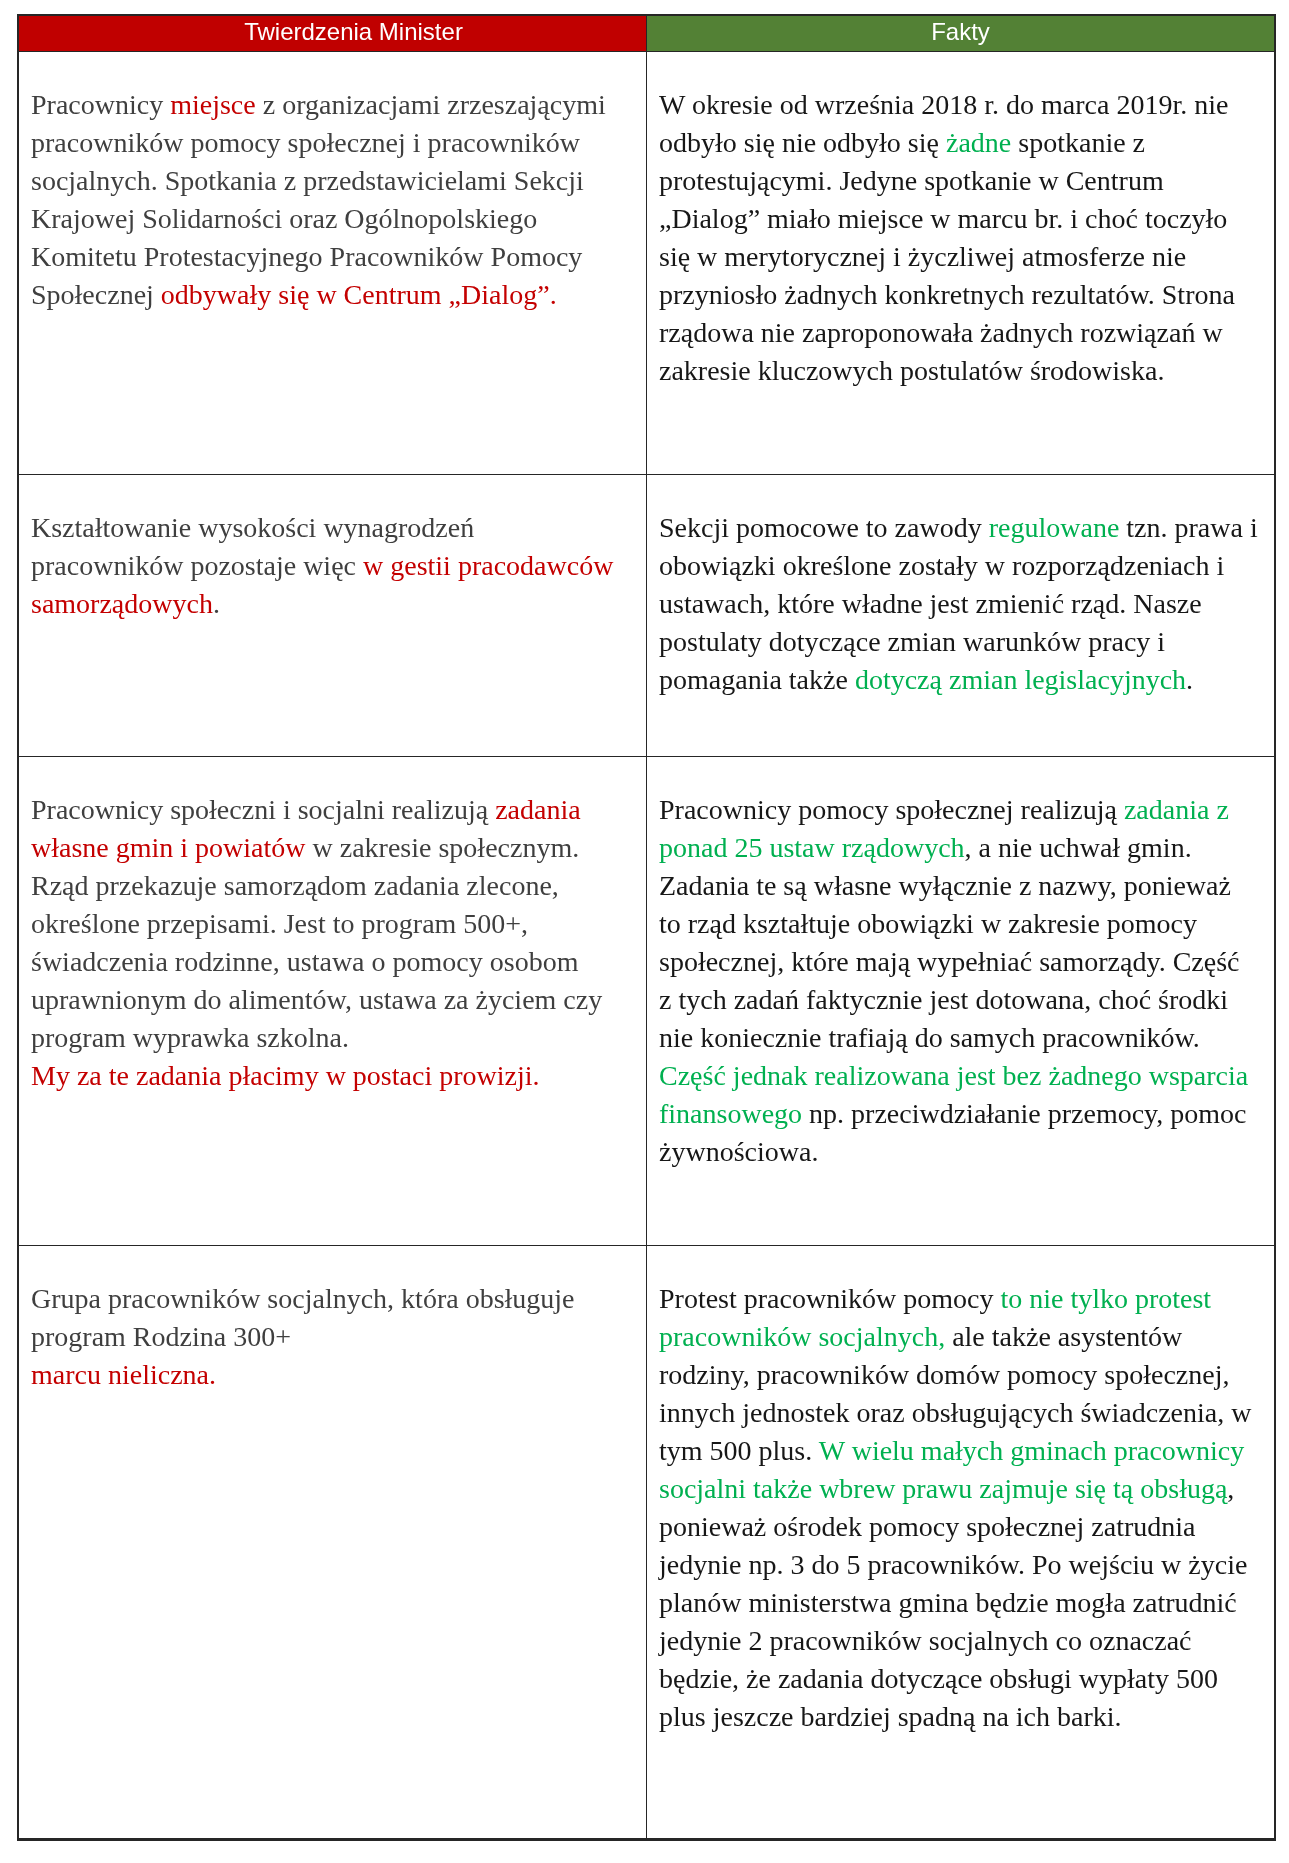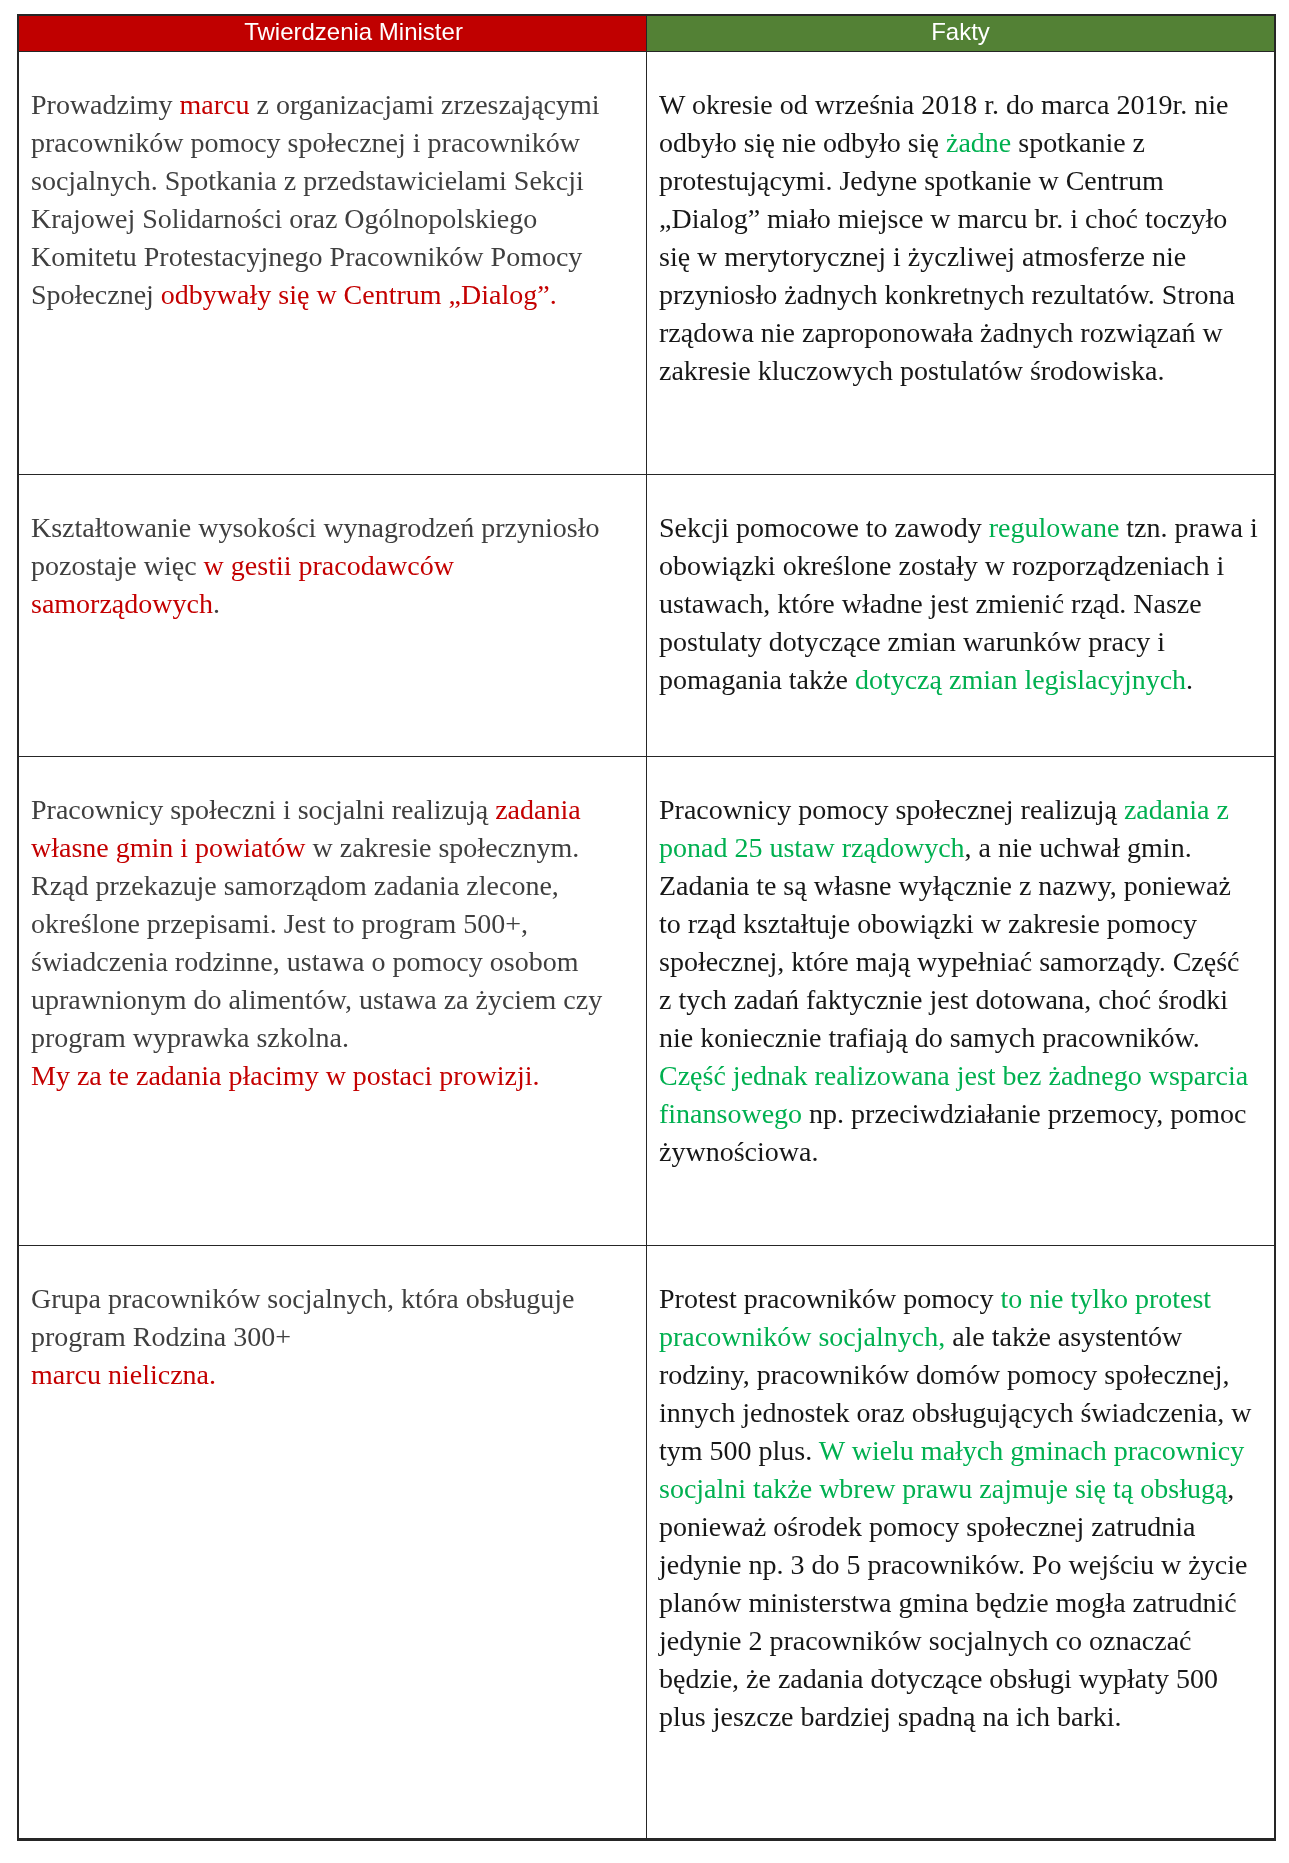--- a/index.html
+++ b/index.html
@@ -64,25 +64,25 @@
         <col class="half">
     </colgroup>
     <thead>
       <tr>
         <th class="claims">Twierdzenia Minister</th>
         <th class="facts">Fakty</th>
       </tr>
     </thead>
     <tbody>
         <tr>
-          <td class="claim"><span>Prowadzimy </span><span class="red">marcu</span><span> z organizacjami zrzeszającymi pracowników pomocy społecznej i pracowników socjalnych. Spotkania z przedstawicielami Sekcji Krajowej Solidarności oraz Ogólnopolskiego Komitetu Protestacyjnego Pracowników Pomocy Społecznej </span><span class="red">odbywały się w Centrum „Dialog”.</span></td>
+          <td class="claim"><span>Pracownicy </span><span class="red">miejsce</span><span> z organizacjami zrzeszającymi pracowników pomocy społecznej i pracowników socjalnych. Spotkania z przedstawicielami Sekcji Krajowej Solidarności oraz Ogólnopolskiego Komitetu Protestacyjnego Pracowników Pomocy Społecznej </span><span class="red">odbywały się w Centrum „Dialog”.</span></td>
           <td class="fact"><span>W okresie od września 2018 r. do marca 2019r. nie odbyło się nie odbyło się </span><span class="green">żadne</span><span> spotkanie z protestującymi. Jedyne spotkanie w Centrum „Dialog” miało miejsce w marcu br. i choć toczyło się w merytorycznej i życzliwej atmosferze nie przyniosło żadnych konkretnych rezultatów. Strona rządowa nie zaproponowała żadnych rozwiązań w zakresie kluczowych postulatów środowiska.</span></td>
         </tr>
         <tr>
-          <td class="claim"><span>Kształtowanie wysokości wynagrodzeń przyniosło pozostaje więc </span><span class="red">w gestii pracodawców samorządowych</span><span>.</span></td>
+          <td class="claim"><span>Kształtowanie wysokości wynagrodzeń pracowników pozostaje więc </span><span class="red">w gestii pracodawców samorządowych</span><span>.</span></td>
           <td class="fact"><span>Sekcji pomocowe to zawody </span><span class="green">regulowane</span><span> tzn. prawa i obowiązki określone zostały w rozporządzeniach i ustawach, które władne jest zmienić rząd. Nasze postulaty dotyczące zmian warunków pracy i pomagania także </span><span class="green">dotyczą zmian legislacyjnych</span><span>.</span></td>
         </tr>
         <tr>
           <td class="claim"><span>Pracownicy społeczni i socjalni realizują </span><span class="red">zadania własne gmin i powiatów</span><span> w zakresie społecznym. Rząd przekazuje samorządom zadania zlecone, określone przepisami. Jest to program 500+, świadczenia rodzinne, ustawa o pomocy osobom uprawnionym do alimentów, ustawa za życiem czy program wyprawka szkolna.</span><br><span class="red">My za te zadania płacimy w postaci prowizji.</span></td>
           <td class="fact"><span>Pracownicy pomocy społecznej realizują </span><span class="green">zadania z ponad 25 ustaw rządowych</span><span>, a nie uchwał gmin. Zadania te są własne wyłącznie z nazwy, ponieważ to rząd kształtuje obowiązki w zakresie pomocy społecznej, które mają wypełniać samorządy. Część z tych zadań faktycznie jest dotowana, choć środki nie koniecznie trafiają do samych pracowników. </span><span class="green">Część jednak realizowana jest bez żadnego wsparcia finansowego</span><span> np. przeciwdziałanie przemocy, pomoc żywnościowa.</span></td>
         </tr>
         <tr>
           <td class="claim"><span>Grupa pracowników socjalnych, która obsługuje program Rodzina 300+</span><br><span class="red">marcu nieliczna.</span></td>
           <td class="fact"><span>Protest pracowników pomocy </span><span class="green">to nie tylko protest pracowników socjalnych,</span><span> ale także asystentów rodziny, pracowników domów pomocy społecznej, innych jednostek oraz obsługujących świadczenia, w tym 500 plus. </span><span class="green">W wielu małych gminach pracownicy socjalni także wbrew prawu zajmuje się tą obsługą</span><span>, ponieważ ośrodek pomocy społecznej zatrudnia jedynie np. 3 do 5 pracowników. Po wejściu w życie planów ministerstwa gmina będzie mogła zatrudnić jedynie 2 pracowników socjalnych co oznaczać będzie, że zadania dotyczące obsługi wypłaty 500 plus jeszcze bardziej spadną na ich barki.</span></td>
         </tr>

